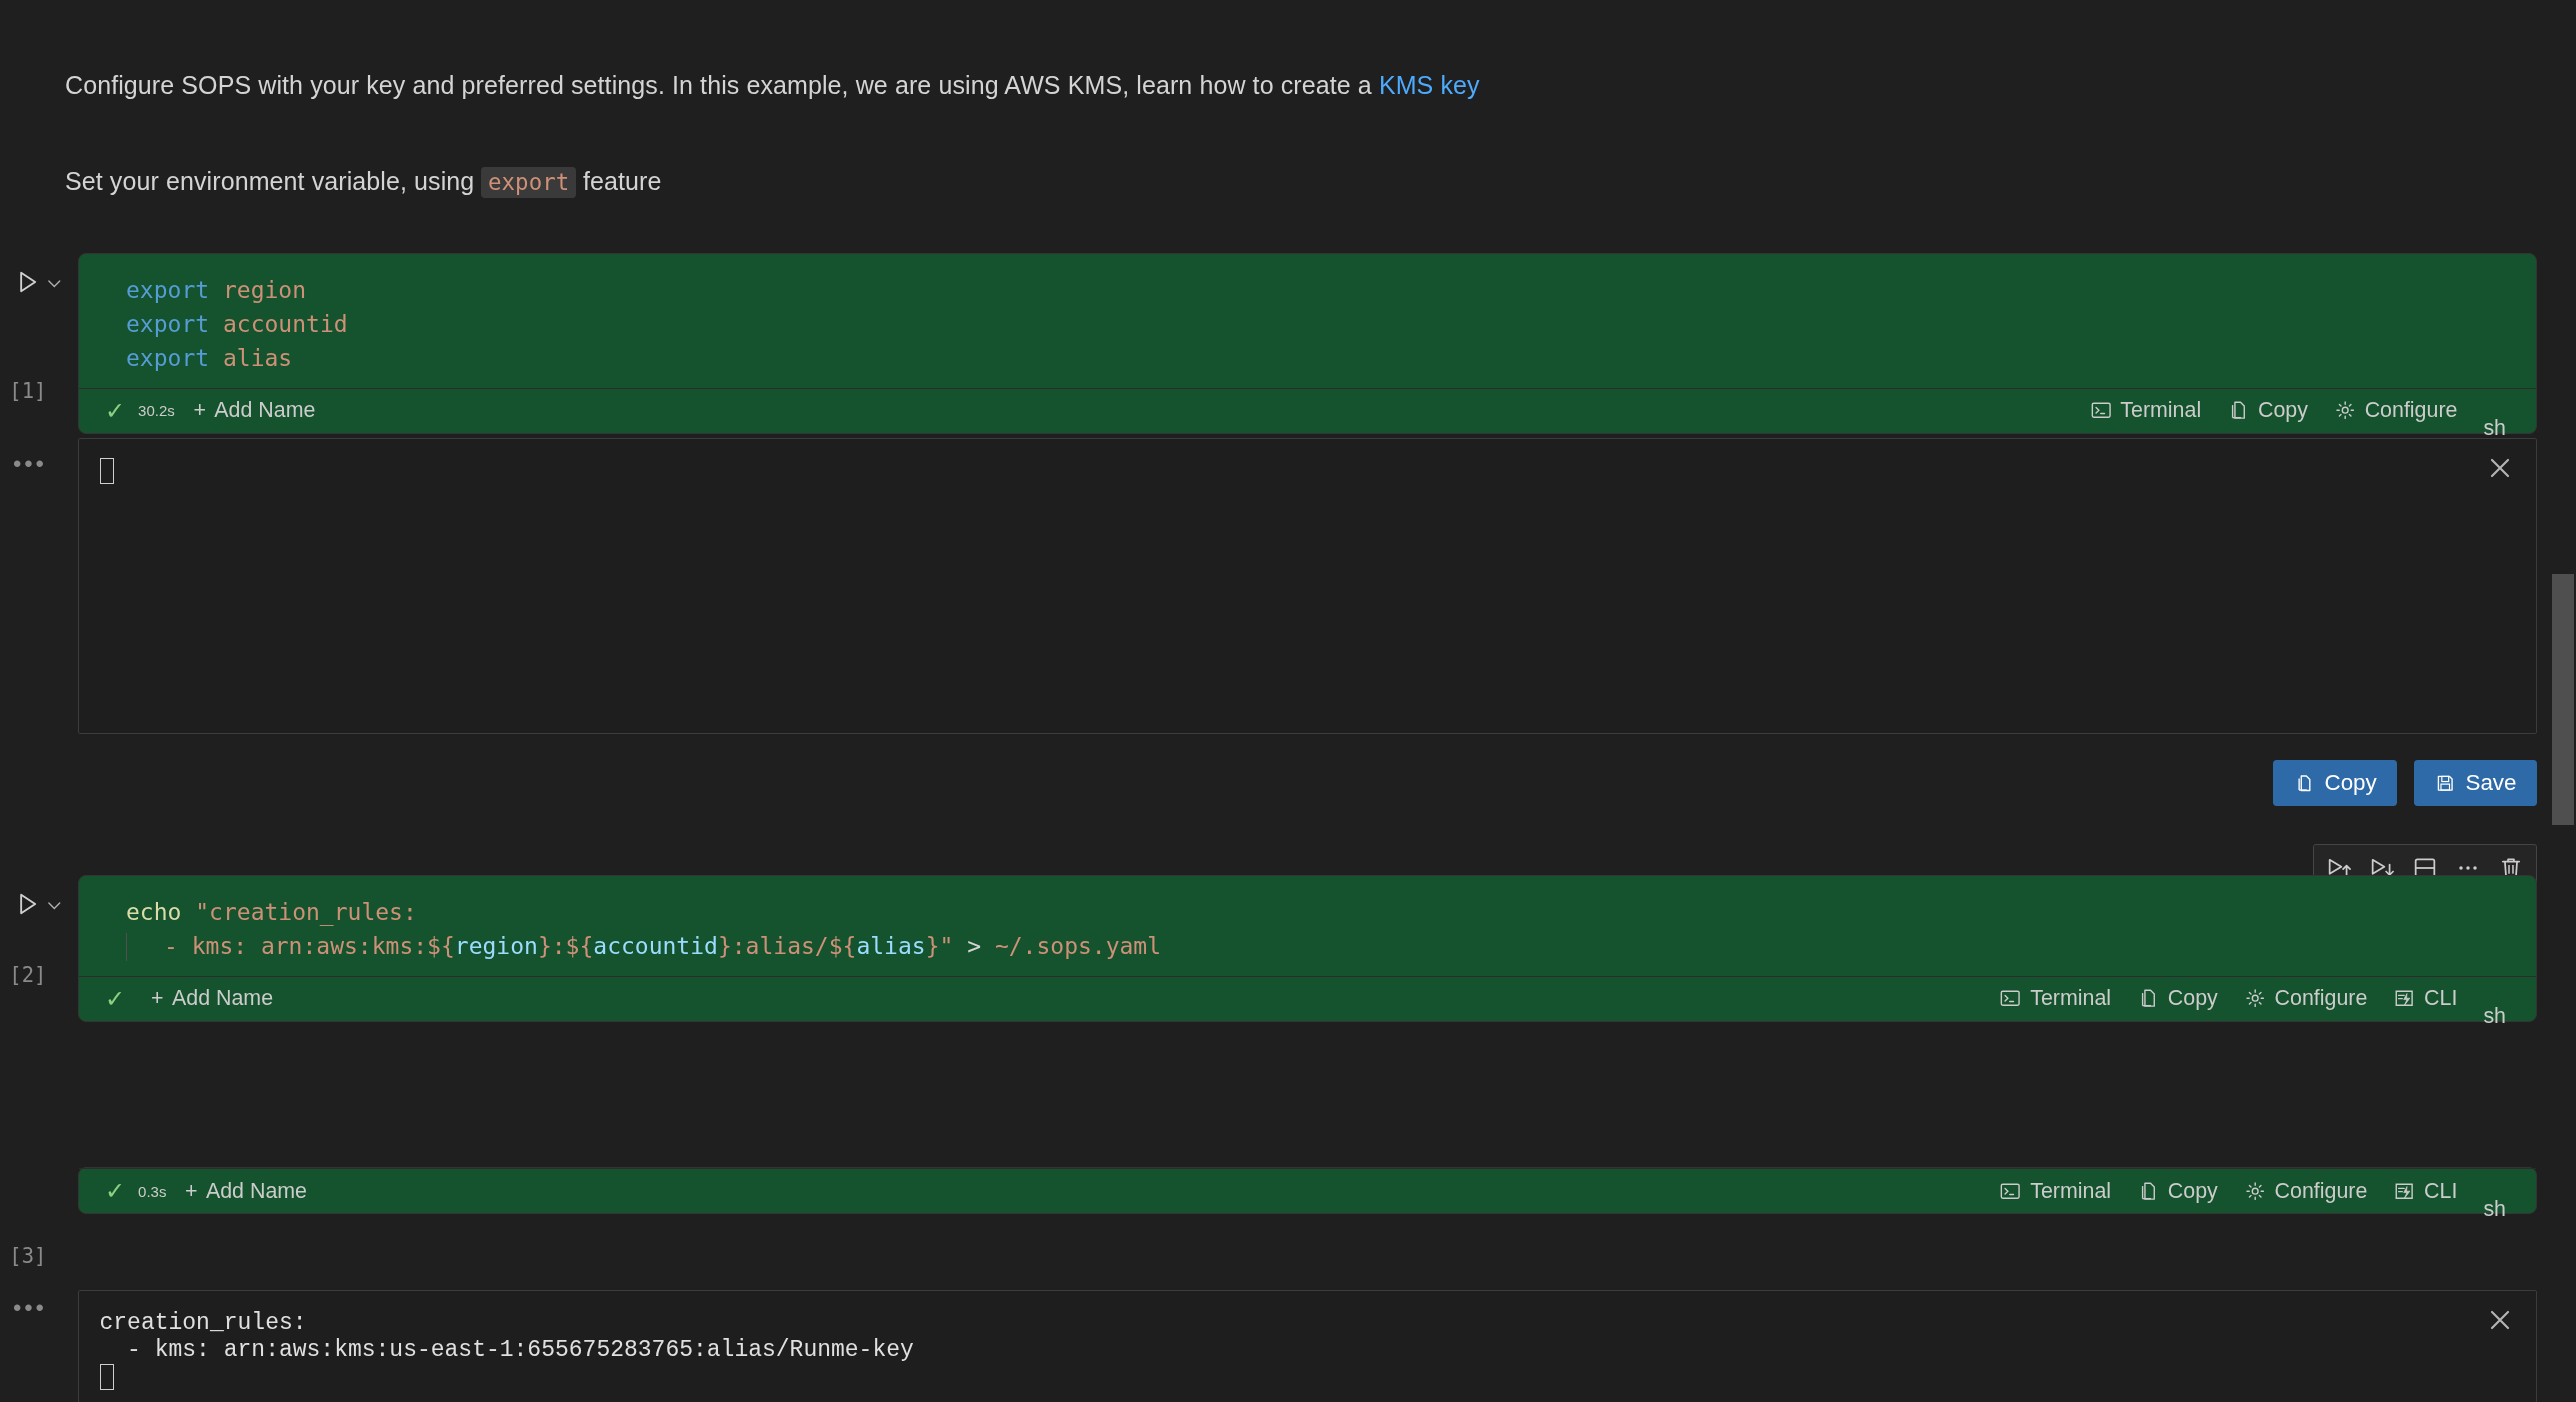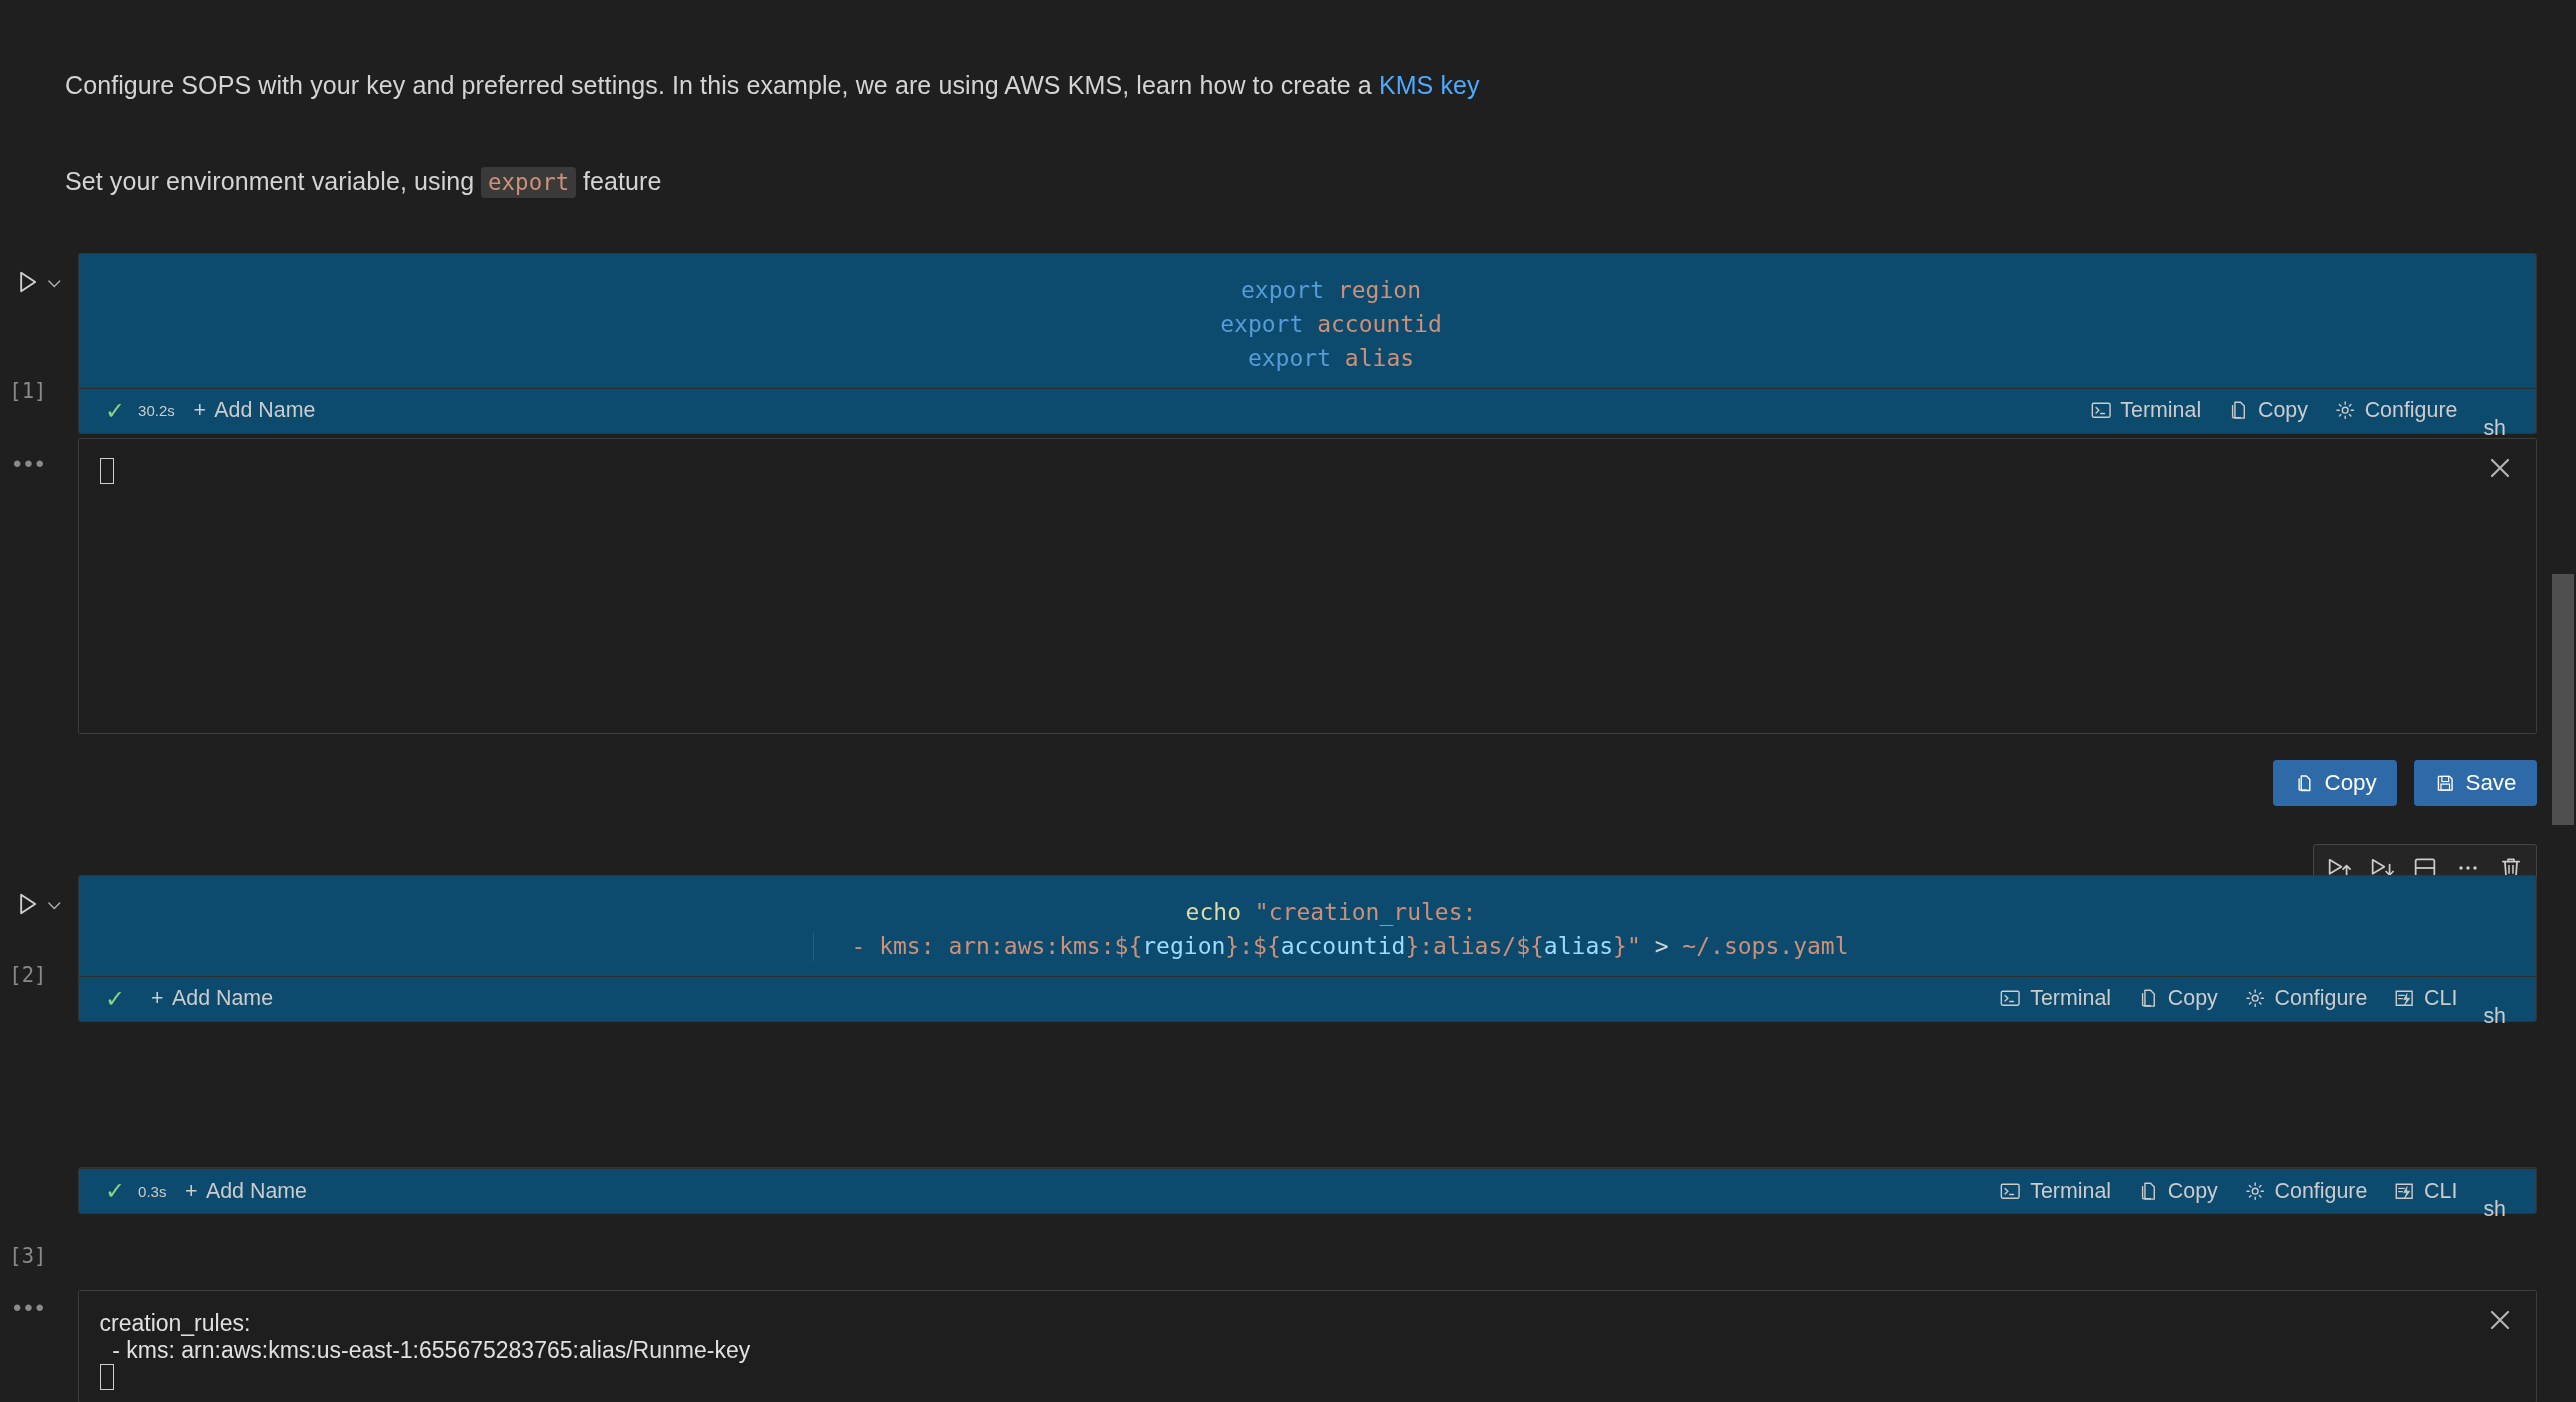--- a/index.html
+++ b/index.html
@@ -83,24 +83,23 @@
     color: #8a8a8a;
     letter-spacing: 2.8px;
     line-height: 9.3px;
   }
 
   .editor {
     position: absolute;
     left: 78px;
     right: 39px;
     top: 0;
-    background: #0c4a6e;
+    background: #14532d;
     border: 0.9px solid #343434;
-    border-radius: 3px;
-    text-align: center;
+    border-radius: 8px;
   }
   .code {
     font-family: "DejaVu Sans Mono", "Liberation Mono", monospace;
     font-size: 23px;
     line-height: 34px;
     padding: 18.6px 0 13px 47px;
     white-space: pre;
     color: #d4d4d4;
   }
   .code .kw   { color: #569cd6; }
@@ -150,21 +149,21 @@
   .out-box {
     position: absolute;
     left: 78px;
     right: 39px;
     top: 0;
     background: #1e1e1e;
     border: 0.9px solid #3c3c3c;
     border-radius: 1.9px;
   }
   .out-text {
-    font-family: Liberation Sans, sans-serif;
+    font-family: Liberation Mono, monospace;
     font-size: 23px;
     line-height: 27px;
     color: #e0e0e0;
     padding: 18.6px 0 0 20.5px;
     white-space: pre;
   }
   .cursor-box {
     display: inline-block;
     width: 14px; height: 26px;
     border: 1.9px solid #cfcfcf;

